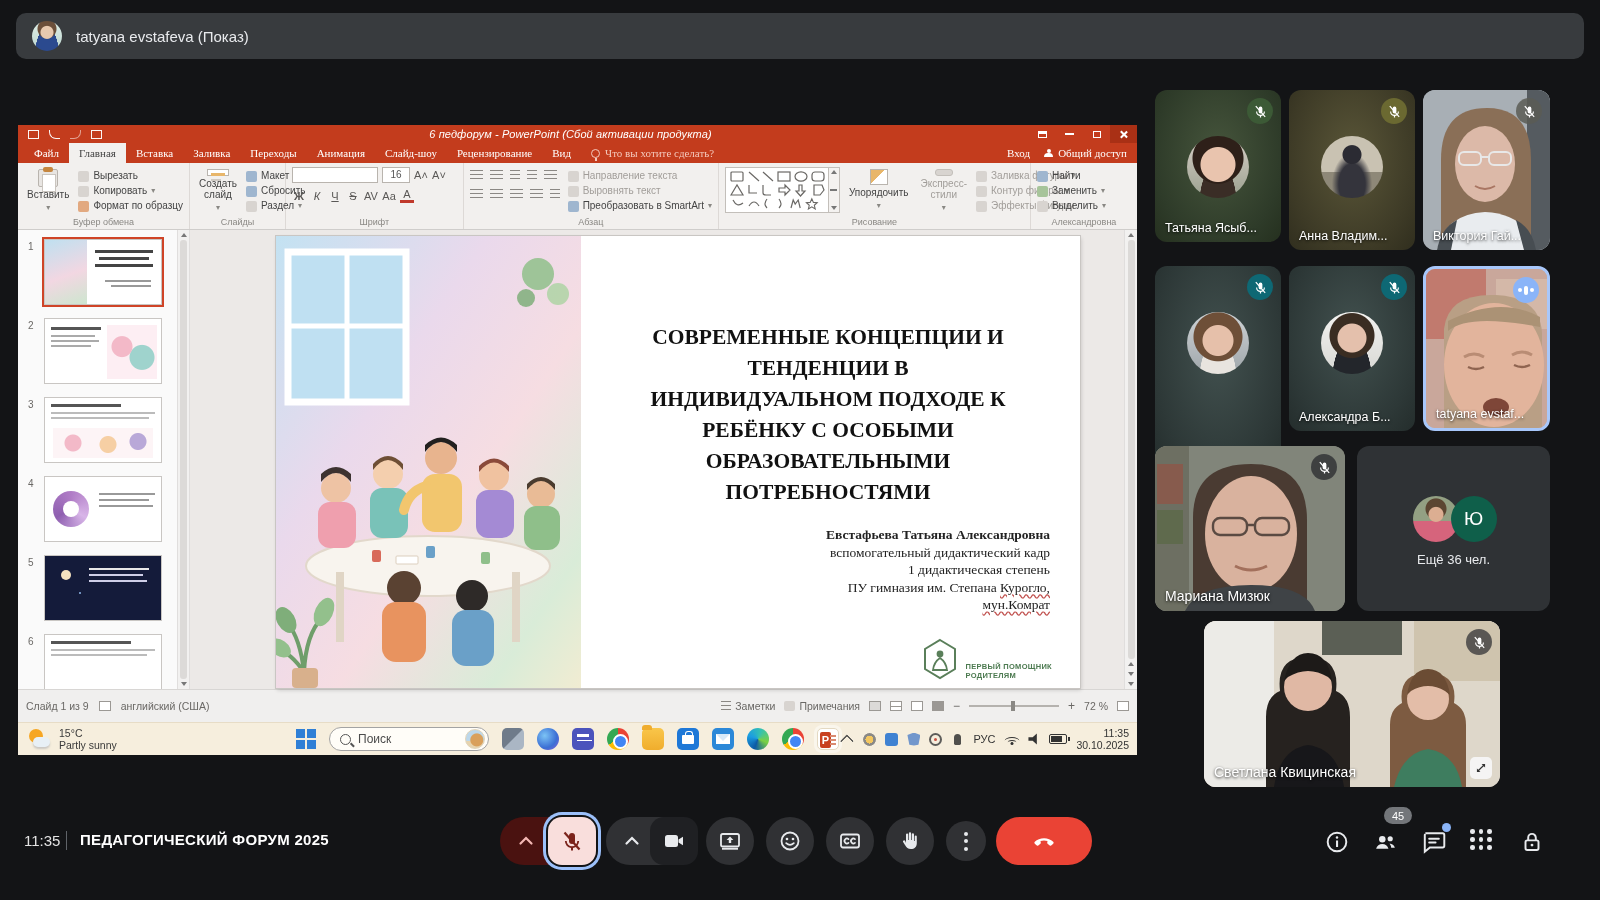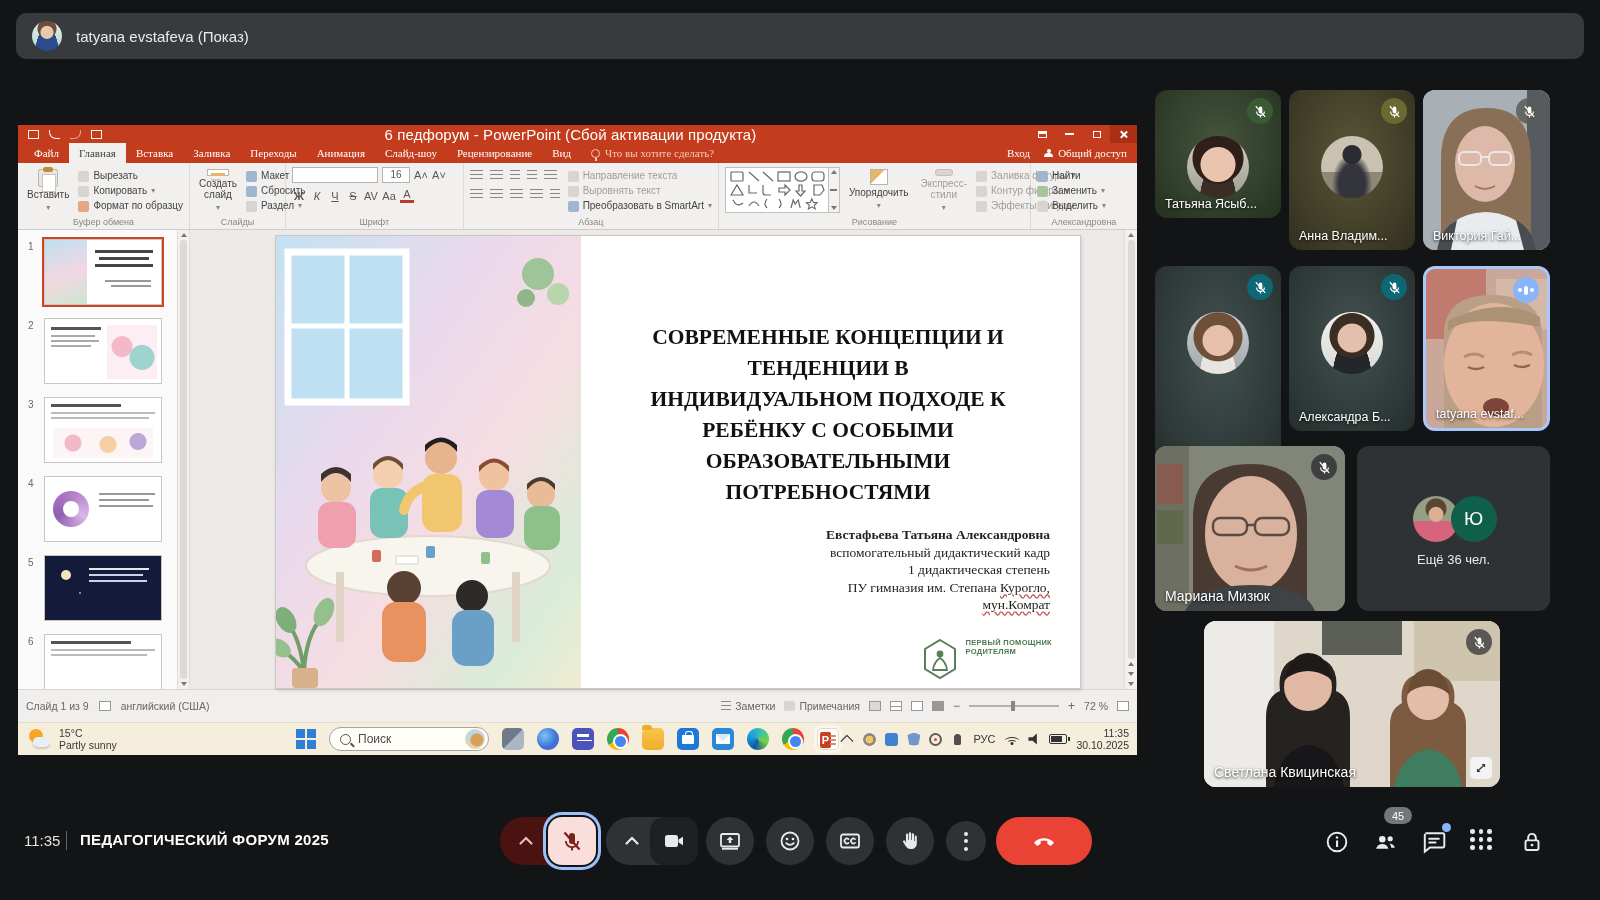--- a/index.html
+++ b/index.html
@@ -22,21 +22,21 @@
   .share { position:absolute; left:18px; top:125px; width:1119px; height:630px; background:#ece9e7;
            display:flex; flex-direction:column; font-family:"Liberation Sans",sans-serif; }
 
   .ppt-titlebar { height:18px; background:#c33c1d; display:flex; align-items:center; color:#fff; flex:0 0 18px; }
   .qat { display:flex; align-items:center; gap:10px; padding:0 10px; }
   .qat .qi { width:11px; height:9px; position:relative; opacity:.95 }
   .qi-save { border:1.4px solid #fff; }
   .qi-undo { border:0; border-bottom:1.6px solid #fff; border-left:1.6px solid #fff; border-radius:0 0 0 7px; width:9px; height:6px; }
   .qi-redo { border:0; border-bottom:1.6px solid rgba(255,255,255,.55); border-right:1.6px solid rgba(255,255,255,.55); border-radius:0 0 7px 0; width:9px; height:6px;}
   .qi-show { border:1.4px solid #fff; height:7px; }
-  .ppt-title { flex:1; text-align:center; font-size:15px; letter-spacing:.1px; color:#fff; white-space:nowrap; overflow:hidden; }
+  .ppt-title { flex:1; text-align:center; font-size:11px; letter-spacing:.1px; color:#fff; white-space:nowrap; overflow:hidden;font-style:italic; }
   .winbtns { display:flex; height:100%; }
   .winbtn { width:27px; display:flex; align-items:center; justify-content:center; }
   .wb-min { width:9px; height:1.6px; background:#fff; }
   .wb-res { width:8px; height:7px; border:1.4px solid #fff; }
   .wb-ribbon { width:9px; height:7px; border:1.4px solid #fff; border-top-width:3px; }
   .winbtn.close { background:#a93015; }
   .wb-x { position:relative; width:9px; height:9px; }
   .wb-x::before,.wb-x::after { content:""; position:absolute; left:4px; top:0; width:1.6px; height:9px; background:#fff; }
   .wb-x::before { transform:rotate(45deg);} .wb-x::after { transform:rotate(-45deg);}
 
@@ -93,21 +93,21 @@
 
   .slide { position:absolute; left:86px; top:6px; width:804px; height:452px; background:#fff; box-shadow:0 0 0 1px #c9c6c3, 1px 2px 4px rgba(0,0,0,.18); }
   .illus { position:absolute; left:0; top:0; width:305px; height:452px; }
   .slide-title { position:absolute; left:318px; top:86px; width:468px; text-align:center; white-space:pre-line;
                  font-family:"Liberation Serif", serif; font-weight:bold; font-size:21.5px; line-height:31px; color:#111; }
   .author { position:absolute; right:30px; top:290px; width:420px; text-align:right;
             font-family:"Liberation Serif", serif; font-size:13.5px; line-height:17.5px; color:#222; }
   .author .nm { font-weight:bold; }
   .squig { text-decoration:underline; text-decoration-style:wavy; text-decoration-color:#c0504d; text-underline-offset:2px; }
   .author a.em { color:#1155cc; text-decoration:underline; }
-  .slide-logo { position:absolute; right:28px; bottom:8px; display:flex; align-items:flex-start; gap:6px; }
+  .slide-logo { position:absolute; right:28px; bottom:8px; display:flex; align-items:flex-end; gap:6px; }
   .logo-text { font-size:7.5px; line-height:9px; color:#4c7a50; font-weight:bold; letter-spacing:.3px; }
 
   .ppt-status { height:19px; flex:0 0 19px; background:#f0efee; border-top:1px solid #d8d6d4; display:flex; align-items:center;
                 font-size:10.5px; color:#6a6865; padding:16px 8px; gap:10px; }
   .st-right { margin-left:auto; display:flex; align-items:center; gap:9px; }
   .vbox { width:12px; height:10px; border:1px solid #9b9894; background:#fff; }
   .vbox.grid { background:linear-gradient(#9b9894 1px,transparent 1px) 0 4px/12px 5px no-repeat,#fff; }
   .zoom-slider { width:90px; height:2px; background:#b5b2ae; position:relative; }
   .zoom-slider .knob { position:absolute; left:42px; top:-4px; width:4px; height:10px; background:#8a8884; }
   .pm { color:#6a6865; font-size:12px; line-height:10px; }
@@ -173,21 +173,21 @@
 
   
   .tile { position:absolute; border-radius:12px; overflow:hidden; }
   .tile .nm { position:absolute; left:10px; bottom:7px; color:#fff; font-size:12.5px; text-shadow:0 1px 3px rgba(0,0,0,.85); white-space:nowrap; }
   .mute { position:absolute; top:8px; right:8px; width:26px; height:26px; border-radius:50%; display:flex; align-items:center; justify-content:center; }
   .mute svg { width:15px; height:15px; }
   .speakbadge { position:absolute; top:8px; right:8px; width:26px; height:26px; border-radius:50%; background:#8ab4f8; display:flex; align-items:center; justify-content:center; gap:2px; }
   .speakbadge i { width:4px; height:4px; border-radius:2px; background:#fff; display:block; }
   .speakbadge i:nth-child(2){ height:9px; }
   .tile .avatar { position:absolute; left:50%; top:46px; transform:translateX(-50%); width:62px; height:62px; border-radius:50%; }
-  .t1 { left:1155px; top:90px;  width:126px; height:128px; background:radial-gradient(ellipse at 50% 42%, #46553c 0%, #2e3b29 72%, #25301f 100%); }
+  .t1 { left:1155px; top:90px;  width:126px; height:152px; background:radial-gradient(ellipse at 50% 42%, #46553c 0%, #2e3b29 72%, #25301f 100%); }
   .t2 { left:1289px; top:90px;  width:126px; height:160px; background:radial-gradient(ellipse at 50% 42%, #5a5638 0%, #3d3a26 72%, #302e1e 100%); }
   .t3 { left:1423px; top:90px;  width:127px; height:160px; background:#9aa2a9; }
   .t4 { left:1155px; top:266px; width:126px; height:203px; background:radial-gradient(ellipse at 50% 42%, #42514f 0%, #2d3837 72%, #242d2c 100%); }
   .t5 { left:1289px; top:266px; width:126px; height:165px; background:radial-gradient(ellipse at 50% 42%, #42514f 0%, #2d3837 72%, #242d2c 100%); }
   .t6 { left:1423px; top:266px; width:127px; height:165px; background:#c9a79b; border:3px solid #a8c7fa; }
   .t7 { left:1155px; top:446px; width:190px; height:165px; background:#81857a; }
   .t8 { left:1357px; top:446px; width:193px; height:165px; background:#2f3235; }
   .t9 { left:1204px; top:621px; width:296px; height:166px; background:#ddd6c9; }
   .t8 .pair { position:absolute; left:50%; top:50px; transform:translateX(-50%); width:82px; height:46px; }
   .t8 .pa { position:absolute; width:46px; height:46px; border-radius:50%; }

